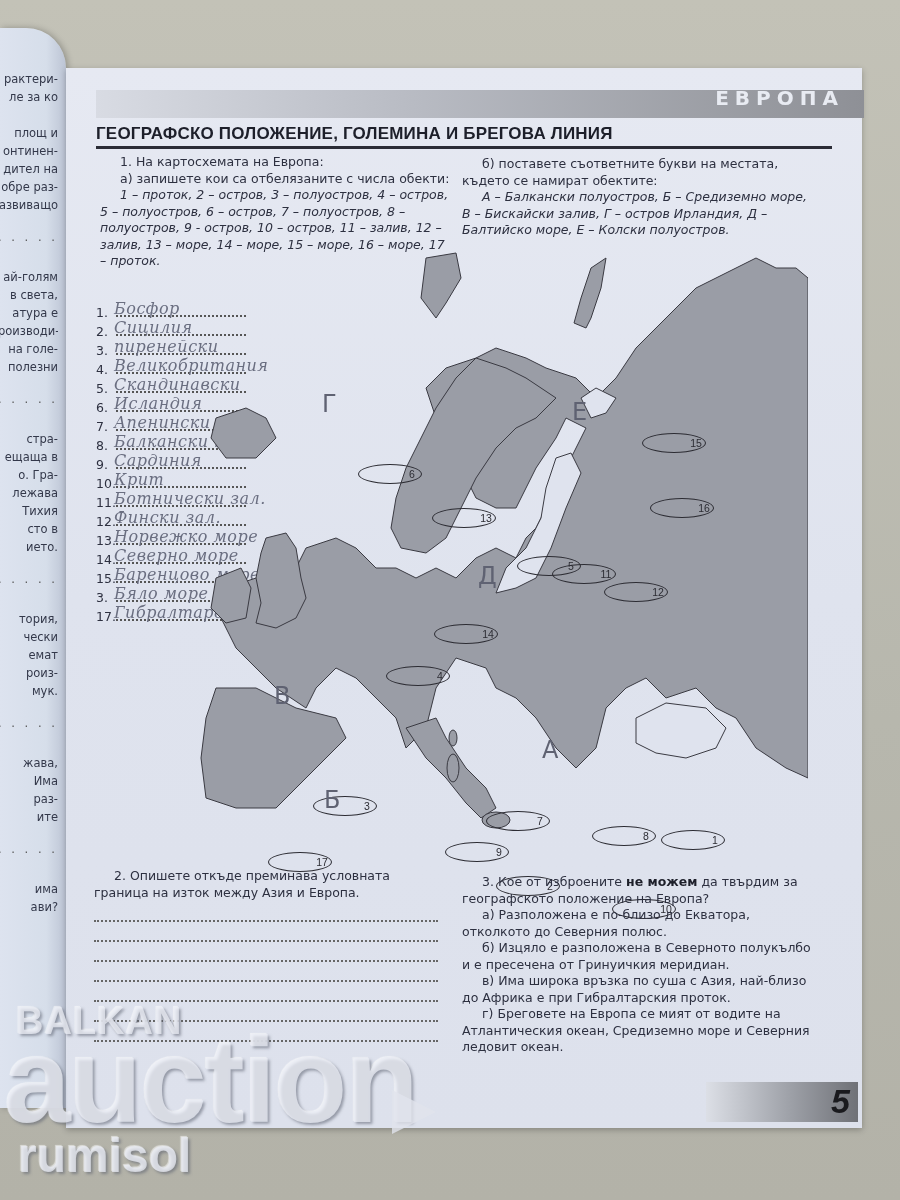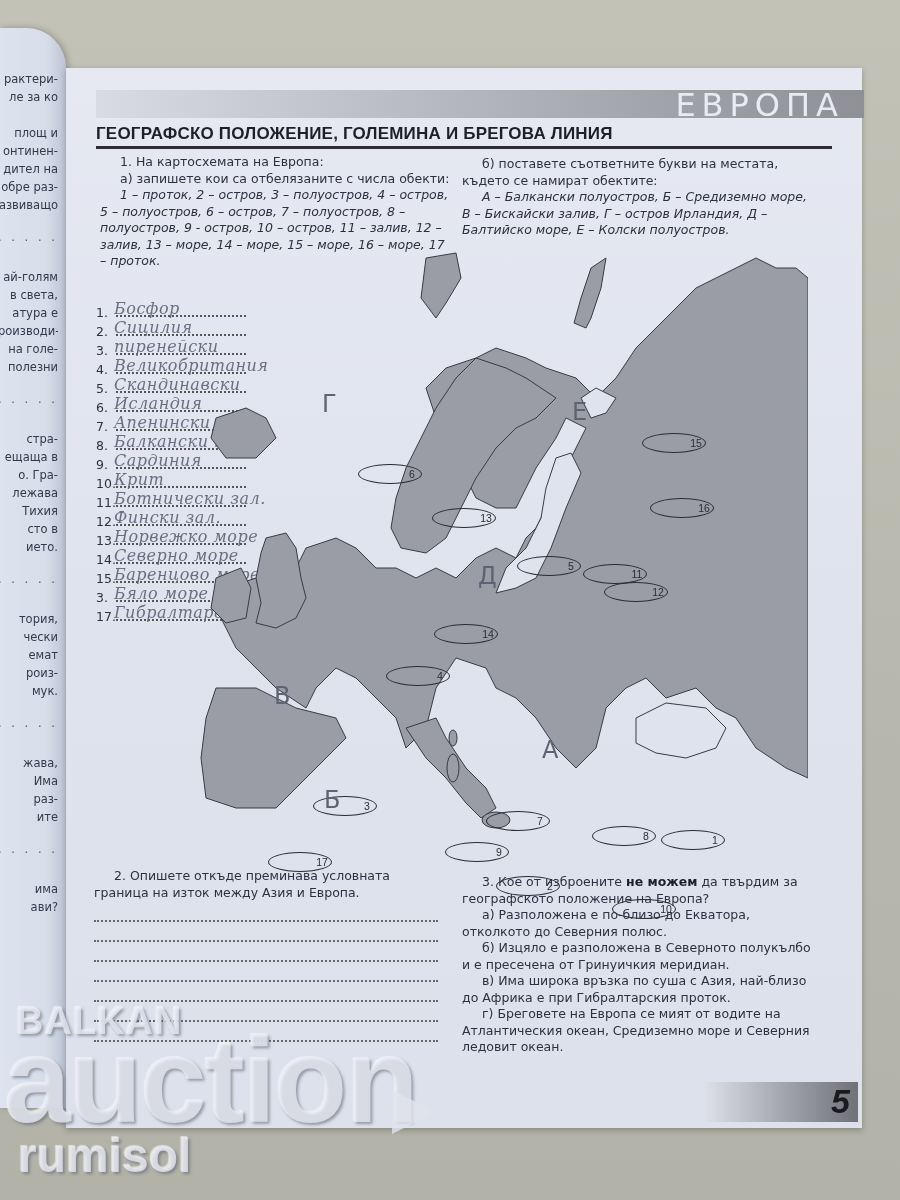--- a/index.html
+++ b/index.html
@@ -24,21 +24,21 @@
   .page {
     position:absolute; left:66px; top:68px; width:796px; height:1060px;
     background:linear-gradient(180deg,#e6e9f2 0%,#dfe3ee 50%,#dde1ec 100%);
     box-shadow: 0 2px 6px rgba(0,0,0,0.25);
   }
   .header-band {
     position:absolute; left:30px; top:22px; width:768px; height:28px;
     background:linear-gradient(90deg,#d8dbe3 0%,#b9bcc4 40%,#8e9096 100%);
   }
   .header-title {
-    position:absolute; right:20px; top:-4px; font-size:32px; font-weight:normal;
+    position:absolute; right:20px; top:-4px; font-size:20px; font-weight:bold;
     letter-spacing:6px; color:#e8ebf2; font-family:"DejaVu Sans", sans-serif;
   }
   .section-title {
     position:absolute; left:30px; top:56px; width:736px;
     font-size:17px; font-weight:bold; color:#1d1f2a;
     font-family:"Liberation Sans", sans-serif; letter-spacing:0.2px;
     border-bottom:3px solid #2b2c36; padding-bottom:2px;
   }
   .text { font-size:12.5px; line-height:16.5px; color:#2d3040; font-family:"DejaVu Sans", sans-serif; }
   .it { font-style:italic; }
@@ -284,21 +284,21 @@
     <div class="marker" style="left:465px;top:582px;">1</div>
     <div class="marker" style="left:300px;top:628px;">2</div>
     <div class="marker" style="left:117px;top:548px;">3</div>
     <div class="marker" style="left:190px;top:418px;">4</div>
     <div class="marker" style="left:321px;top:308px;">5</div>
     <div class="marker" style="left:162px;top:216px;">6</div>
     <div class="marker" style="left:290px;top:563px;">7</div>
     <div class="marker" style="left:396px;top:578px;">8</div>
     <div class="marker" style="left:249px;top:594px;">9</div>
     <div class="marker" style="left:416px;top:651px;text-align:center;">10</div>
-    <div class="marker" style="left:356px;top:316px;margin-left:31px;">11</div>
+    <div class="marker" style="left:356px;top:316px;">11</div>
     <div class="marker" style="left:408px;top:334px;">12</div>
     <div class="marker" style="left:236px;top:260px;">13</div>
     <div class="marker" style="left:238px;top:376px;">14</div>
     <div class="marker" style="left:446px;top:185px;">15</div>
     <div class="marker" style="left:454px;top:250px;">16</div>
     <div class="marker" style="left:72px;top:604px;">17</div>
     
     
   </div>
 

